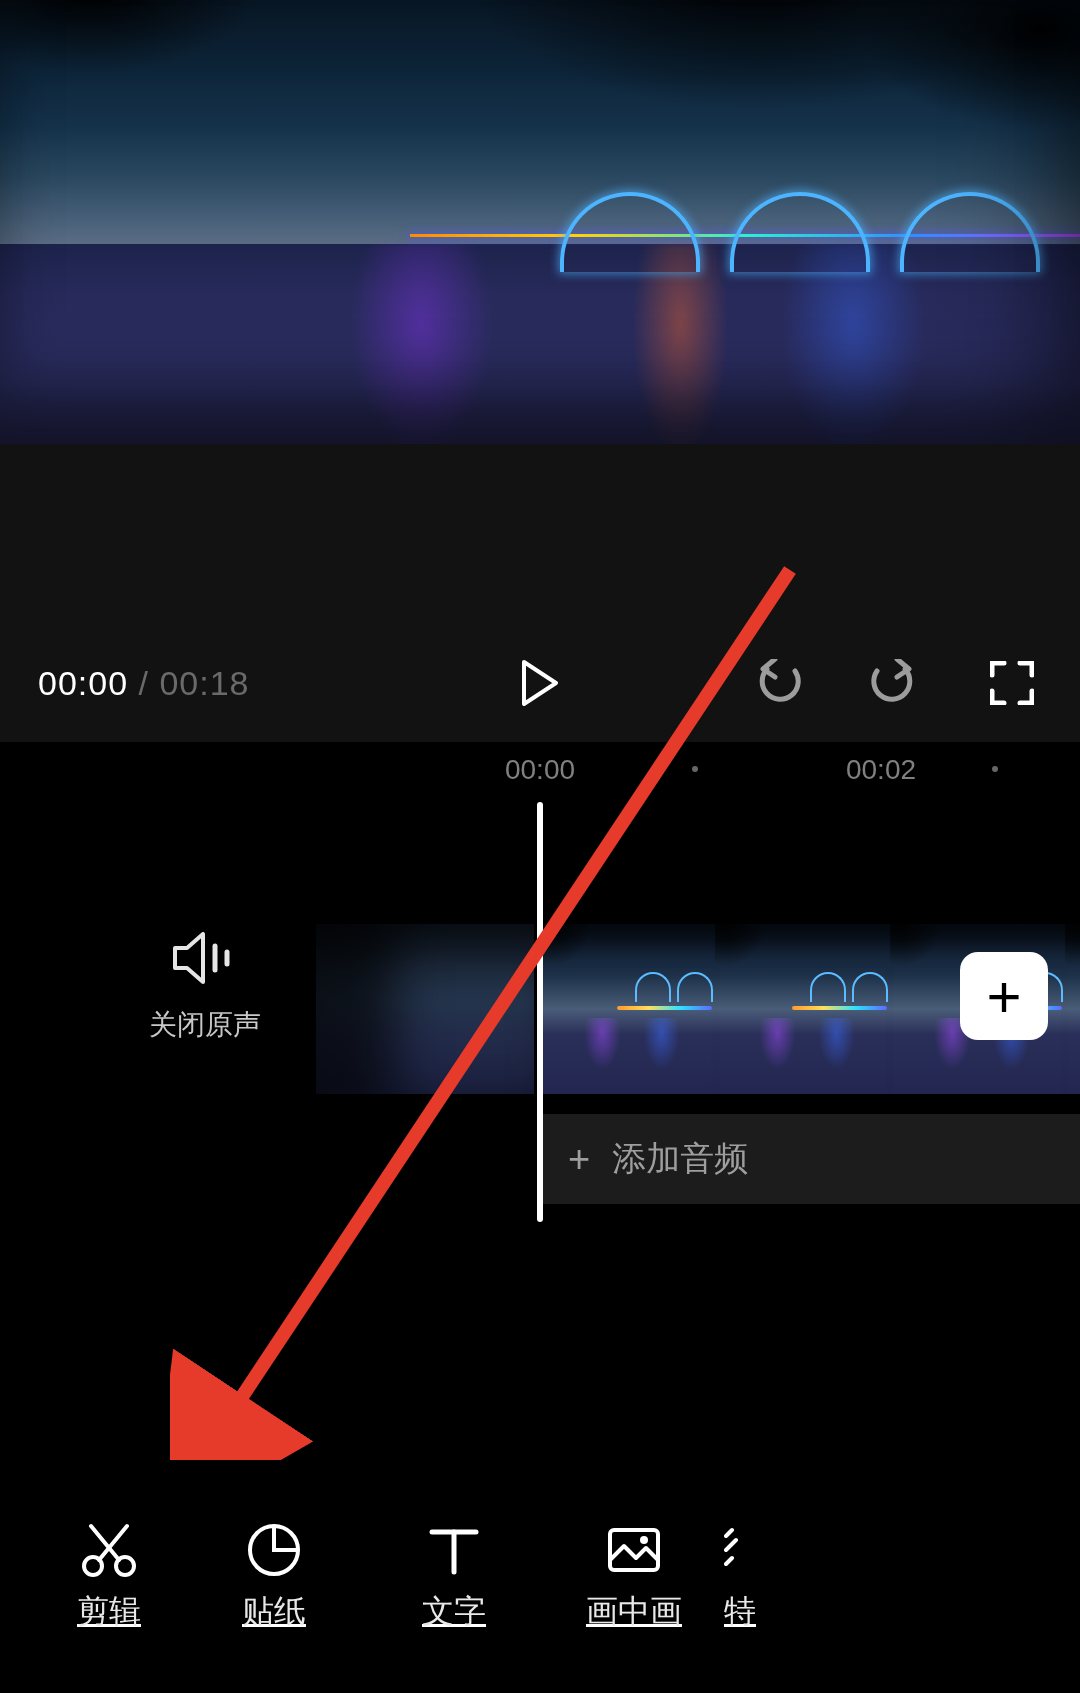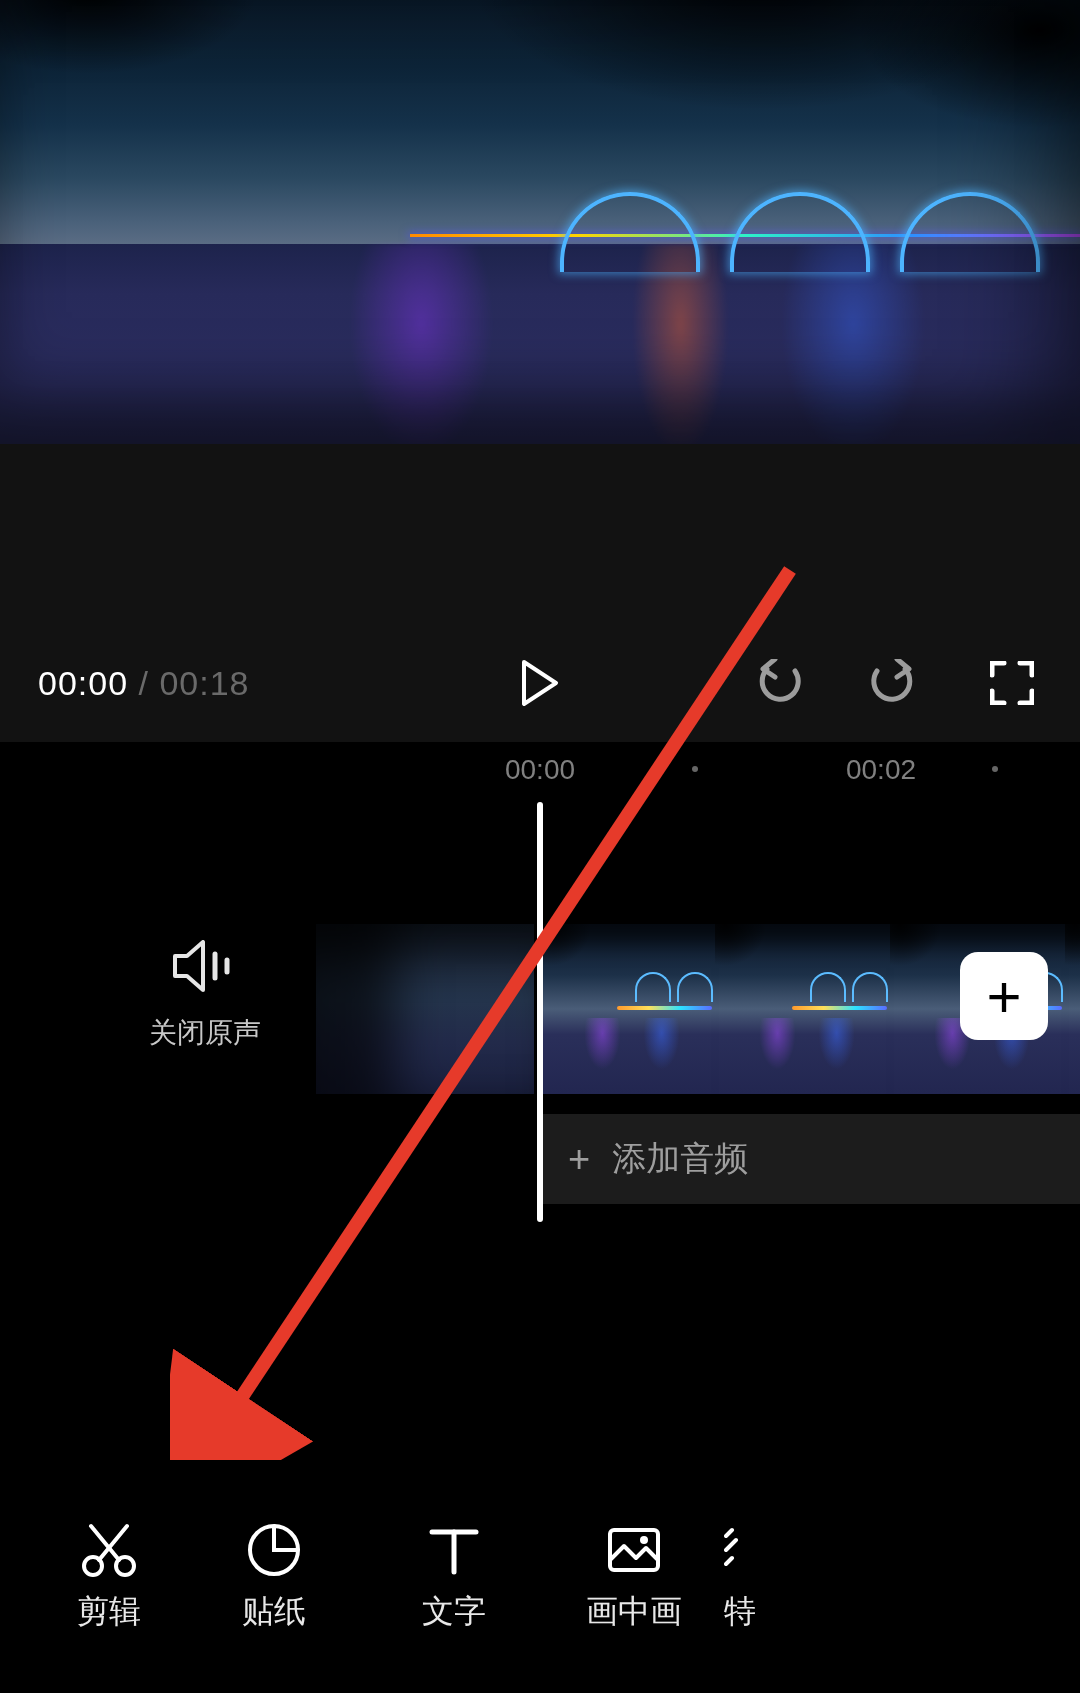--- a/index.html
+++ b/index.html
@@ -46,21 +46,21 @@
   
   .timeline { position: absolute; top: 742px; left: 0; right: 0; bottom: 230px; background: #000; }
   .ruler { position: absolute; top: 12px; left: 0; right: 0; height: 40px; color: #808080; font-size: 28px; }
   .ruler-mark { position: absolute; top: 0; transform: translateX(-50%); }
   .ruler-dot { position: absolute; top: 12px; width: 6px; height: 6px; border-radius: 50%; background: #666; transform: translateX(-50%);}    
 
   .playhead { position:absolute; left:540px; top:60px; width:6px; height:420px; background:#fff; border-radius:3px; transform:translateX(-50%); z-index:20; }
 
   .track-row { position: absolute; top: 182px; left: 0; right: 0; height: 170px; }
 
-  .mute-btn { position: absolute; left: 120px; top: 16px; width: 170px; text-align: center; }
+  .mute-btn { position: absolute; left: 120px; top: 8px; width: 170px; text-align: center; }
   .mute-label { margin-top: 18px; color: #c8c8c8; font-size: 28px; }
 
   .cover-tile { position:absolute; left:316px; top:0; width:218px; height:170px; display:flex; flex-direction:column; justify-content:center; padding-left:44px; color:#fff; font-size:34px; line-height:48px;
       background: linear-gradient(to bottom, #1a2535 0%, #24344c 45%, #222a4a 70%, #1b2140 100%);
       box-shadow: inset 100px 0 50px -20px rgba(0,0,0,0.65), inset 0 50px 40px -20px rgba(0,0,0,0.6); }
 
   .clip-strip { position:absolute; left:540px; top:0; right:0; height:170px; overflow:hidden; background:#111;  }
   .thumb { position:absolute; top:0; height:170px; width:175px; background:linear-gradient(to bottom,
       #0b1626 0%, #1c3048 30%, #4a5d78 50%, #2a2f5a 65%, #222650 100%); box-shadow: inset 0 40px 20px -20px rgba(0,0,0,0.6);}
   .thumb::after{content:"";position:absolute;top:48%;left:44%;right:2%;height:4px;background:linear-gradient(90deg,#ff9a2d,#ffe05a,#2de2ff,#5a6bff);border-radius:2px;}
@@ -72,21 +72,21 @@
   .add-clip { position:absolute; right:32px; top:210px; width:88px; height:88px; background:#fff; border-radius:18px;
       display:flex; align-items:center; justify-content:center; color:#000; font-size:60px; font-weight:400; z-index:30; }
 
   .audio-row { position:absolute; left:540px; top:372px; right:0; height:90px; background:#1c1c1c;
       display:flex; align-items:center; padding-left:28px; color:#9e9e9e; font-size:34px; }
   .audio-plus { font-size:38px; margin-right:22px; font-weight:300; color:#9e9e9e;}
 
   
   .toolbar { position:absolute; left:0; right:0; bottom:0; height:230px; background:#000; display:flex; align-items:center; }
   .tools-row { display:flex; width:100%; padding: 0 34px 0 34px; align-items:flex-start; }
-  .tool { flex:0 0 180px; display:flex; flex-direction:column; align-items:center; gap:12px; }
+  .tool { flex:0 0 180px; display:flex; flex-direction:column; align-items:center; gap:12px;text-decoration:underline; }
   .tool:first-child{flex-basis:150px; align-items:center;}
   .tool svg { width:56px; height:56px; }
   .tool-label { color:#e8e8e8; font-size:32px; }
   .tool.partial svg { width:24px; }
   .tool.partial{flex:0 0 50px;align-items:flex-start;}
 
   
   .arrow-svg { position:absolute; top:560px; left:170px; width:640px; height:900px; pointer-events:none; z-index:50;}
 </style>
 </head>

